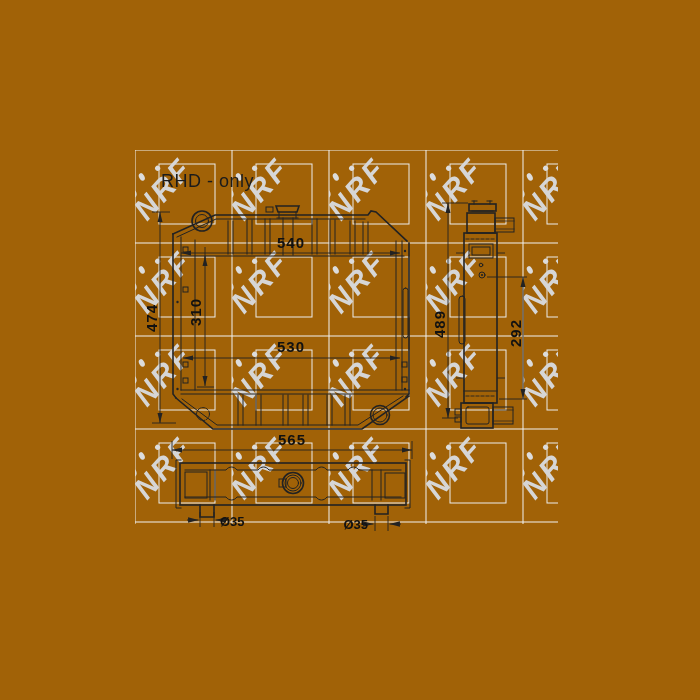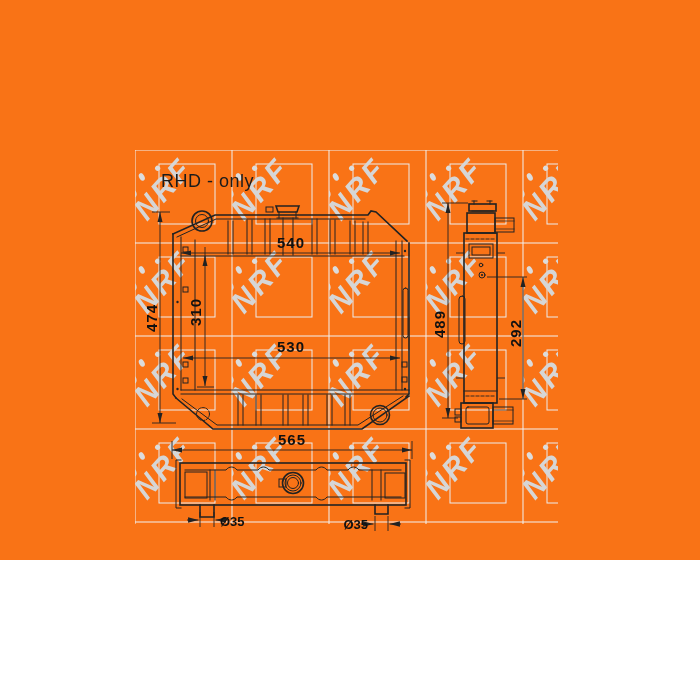--- a/index.html
+++ b/index.html
@@ -1,16 +1,16 @@
 <!DOCTYPE html>
 <html><head>
 <meta charset="utf-8">
 <style>
   html,body{margin:0;padding:0;background:#fff;}
-  .canvas{position:relative;width:700px;height:560px;background:#f97316;overflow:hidden;}
+  .canvas{position:relative;width:700px;height:700px;background:#a16207;overflow:hidden;}
   svg{display:block;}
   .ln{fill:none;stroke:#222;stroke-width:1;stroke-linecap:square;stroke-linejoin:miter;}
   .b{stroke-width:1.6;}
   .thin{stroke-width:.7;}
   .lnf{fill:#222;stroke:none;}
   .dim{fill:none;stroke:#222;stroke-width:.9;stroke-linecap:butt;}
   .dsh{stroke-dasharray:3 2;stroke-width:.9;}
   text{font-family:"Liberation Sans",sans-serif;}
   .d{font-size:15px;font-weight:bold;fill:#111;letter-spacing:1px;}
   .d3{font-size:13px;font-weight:bold;fill:#111;}

